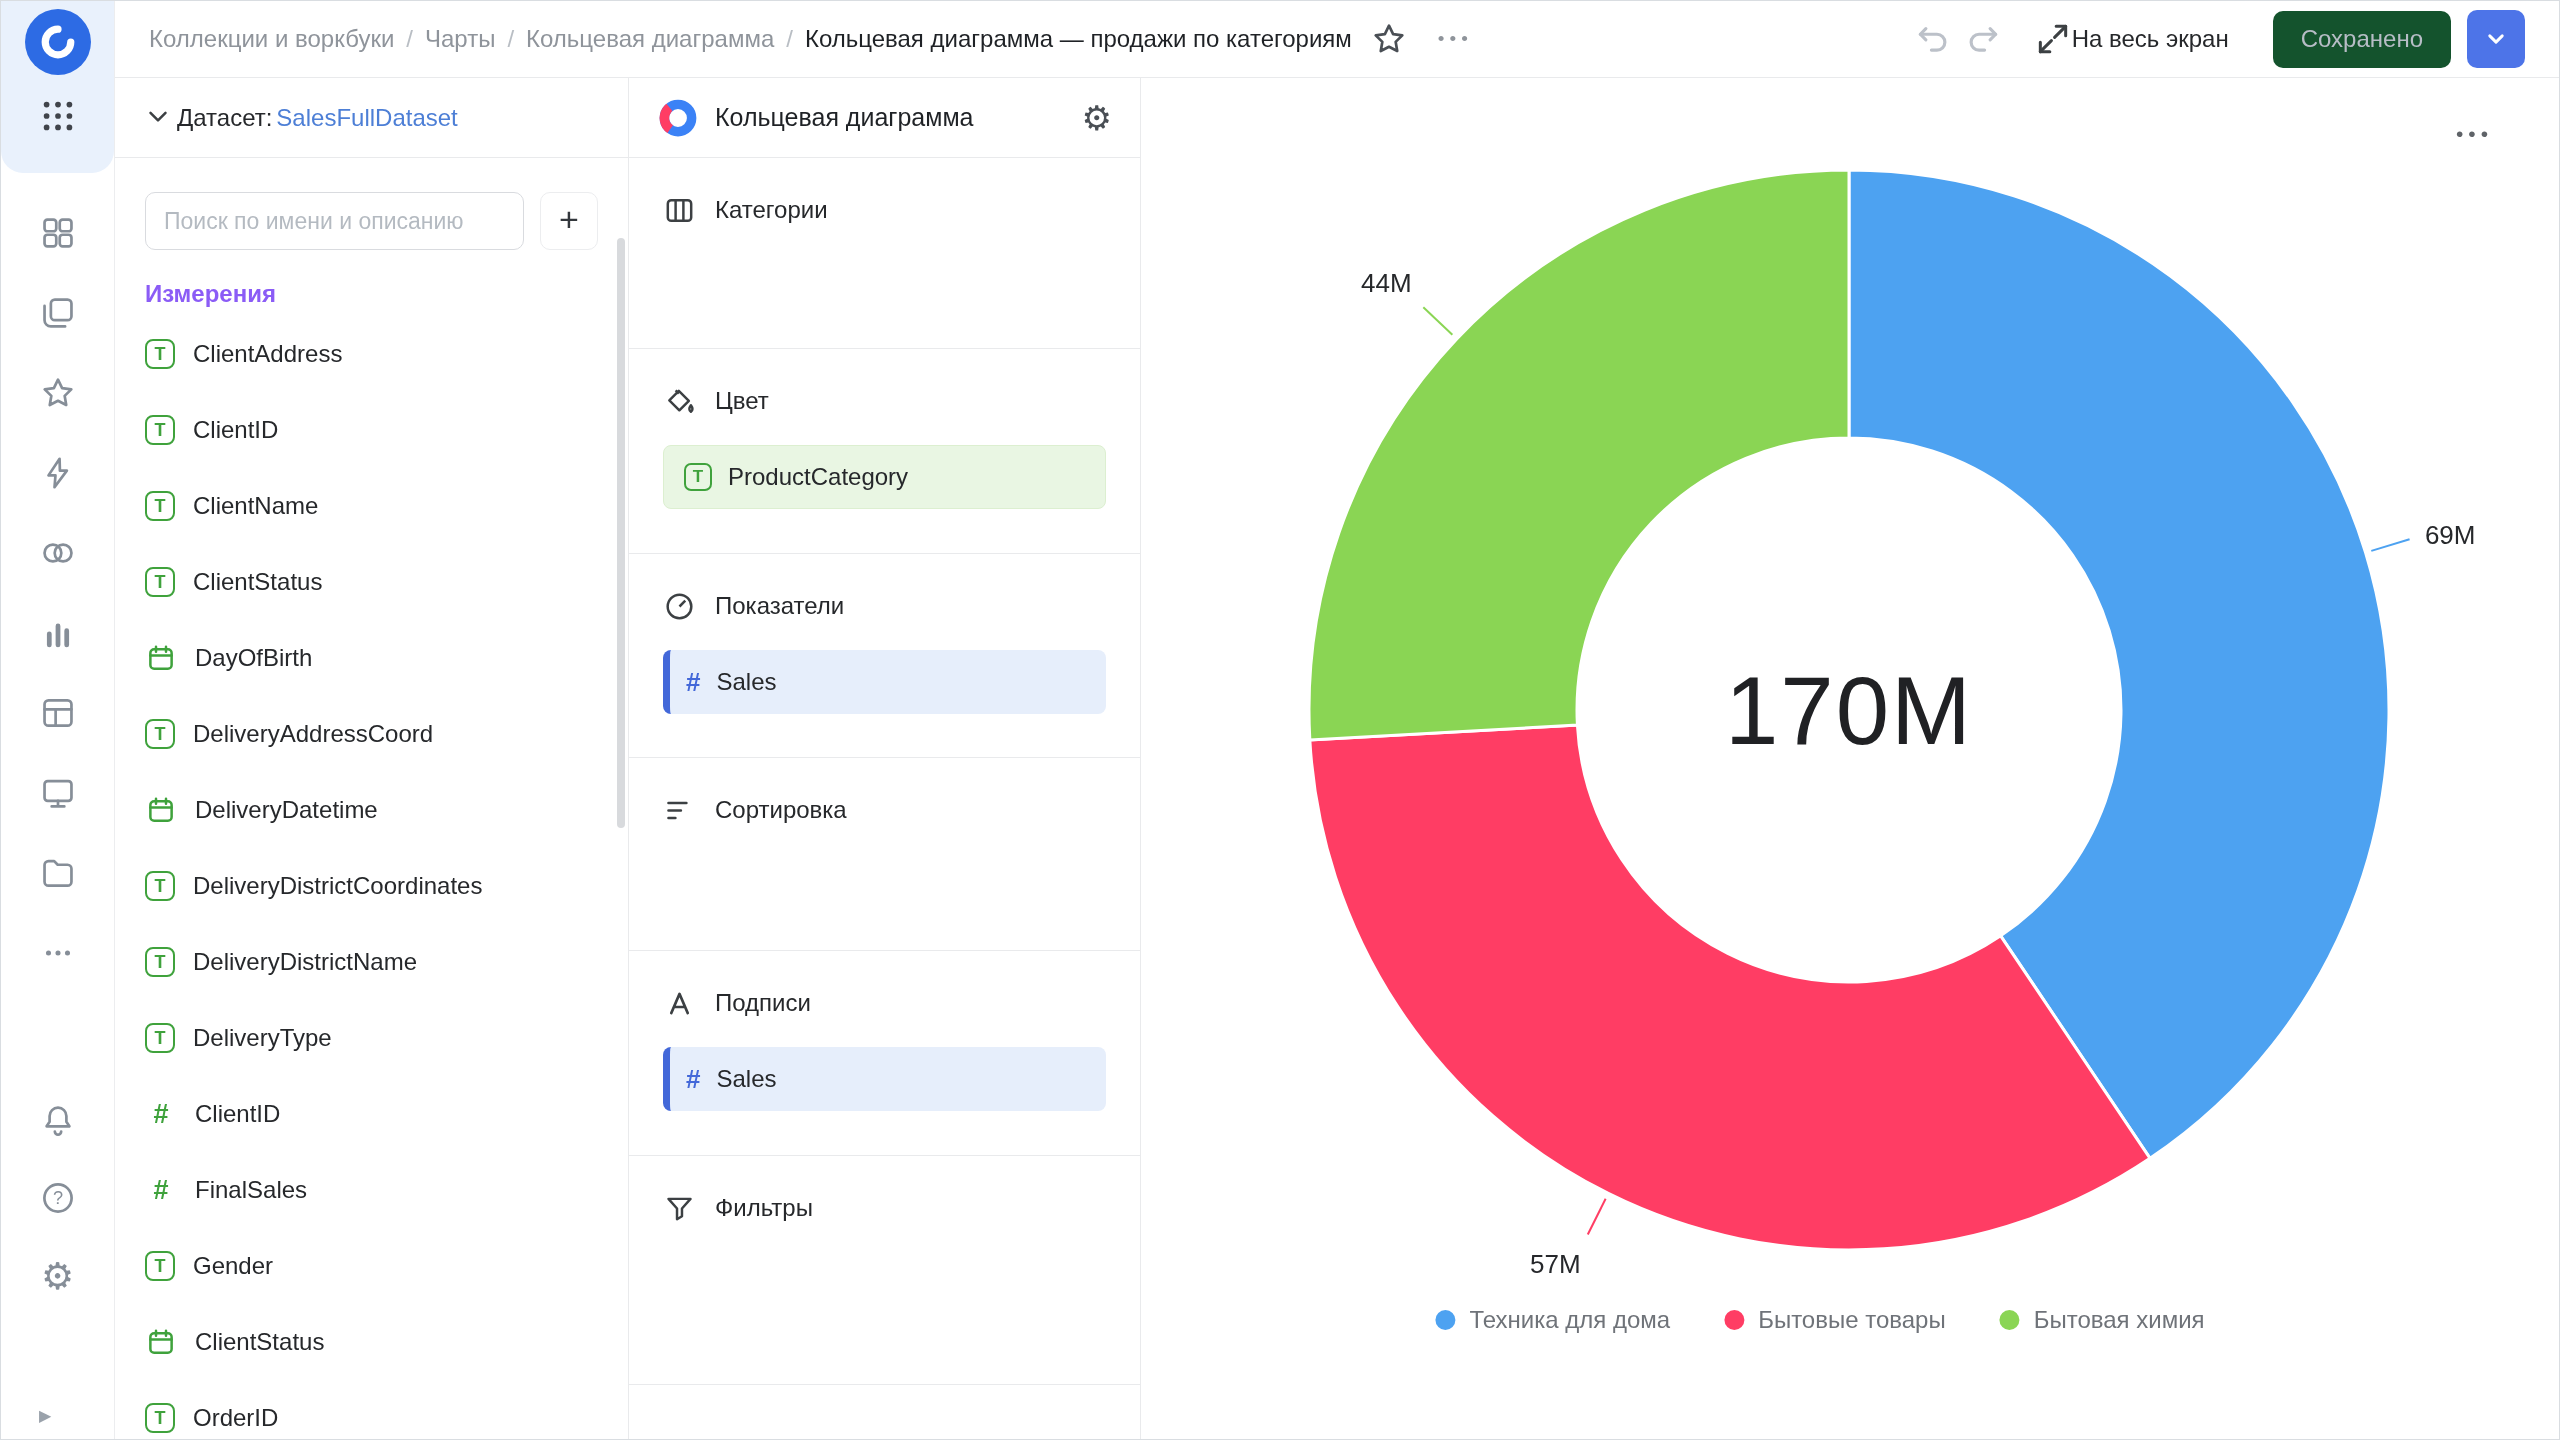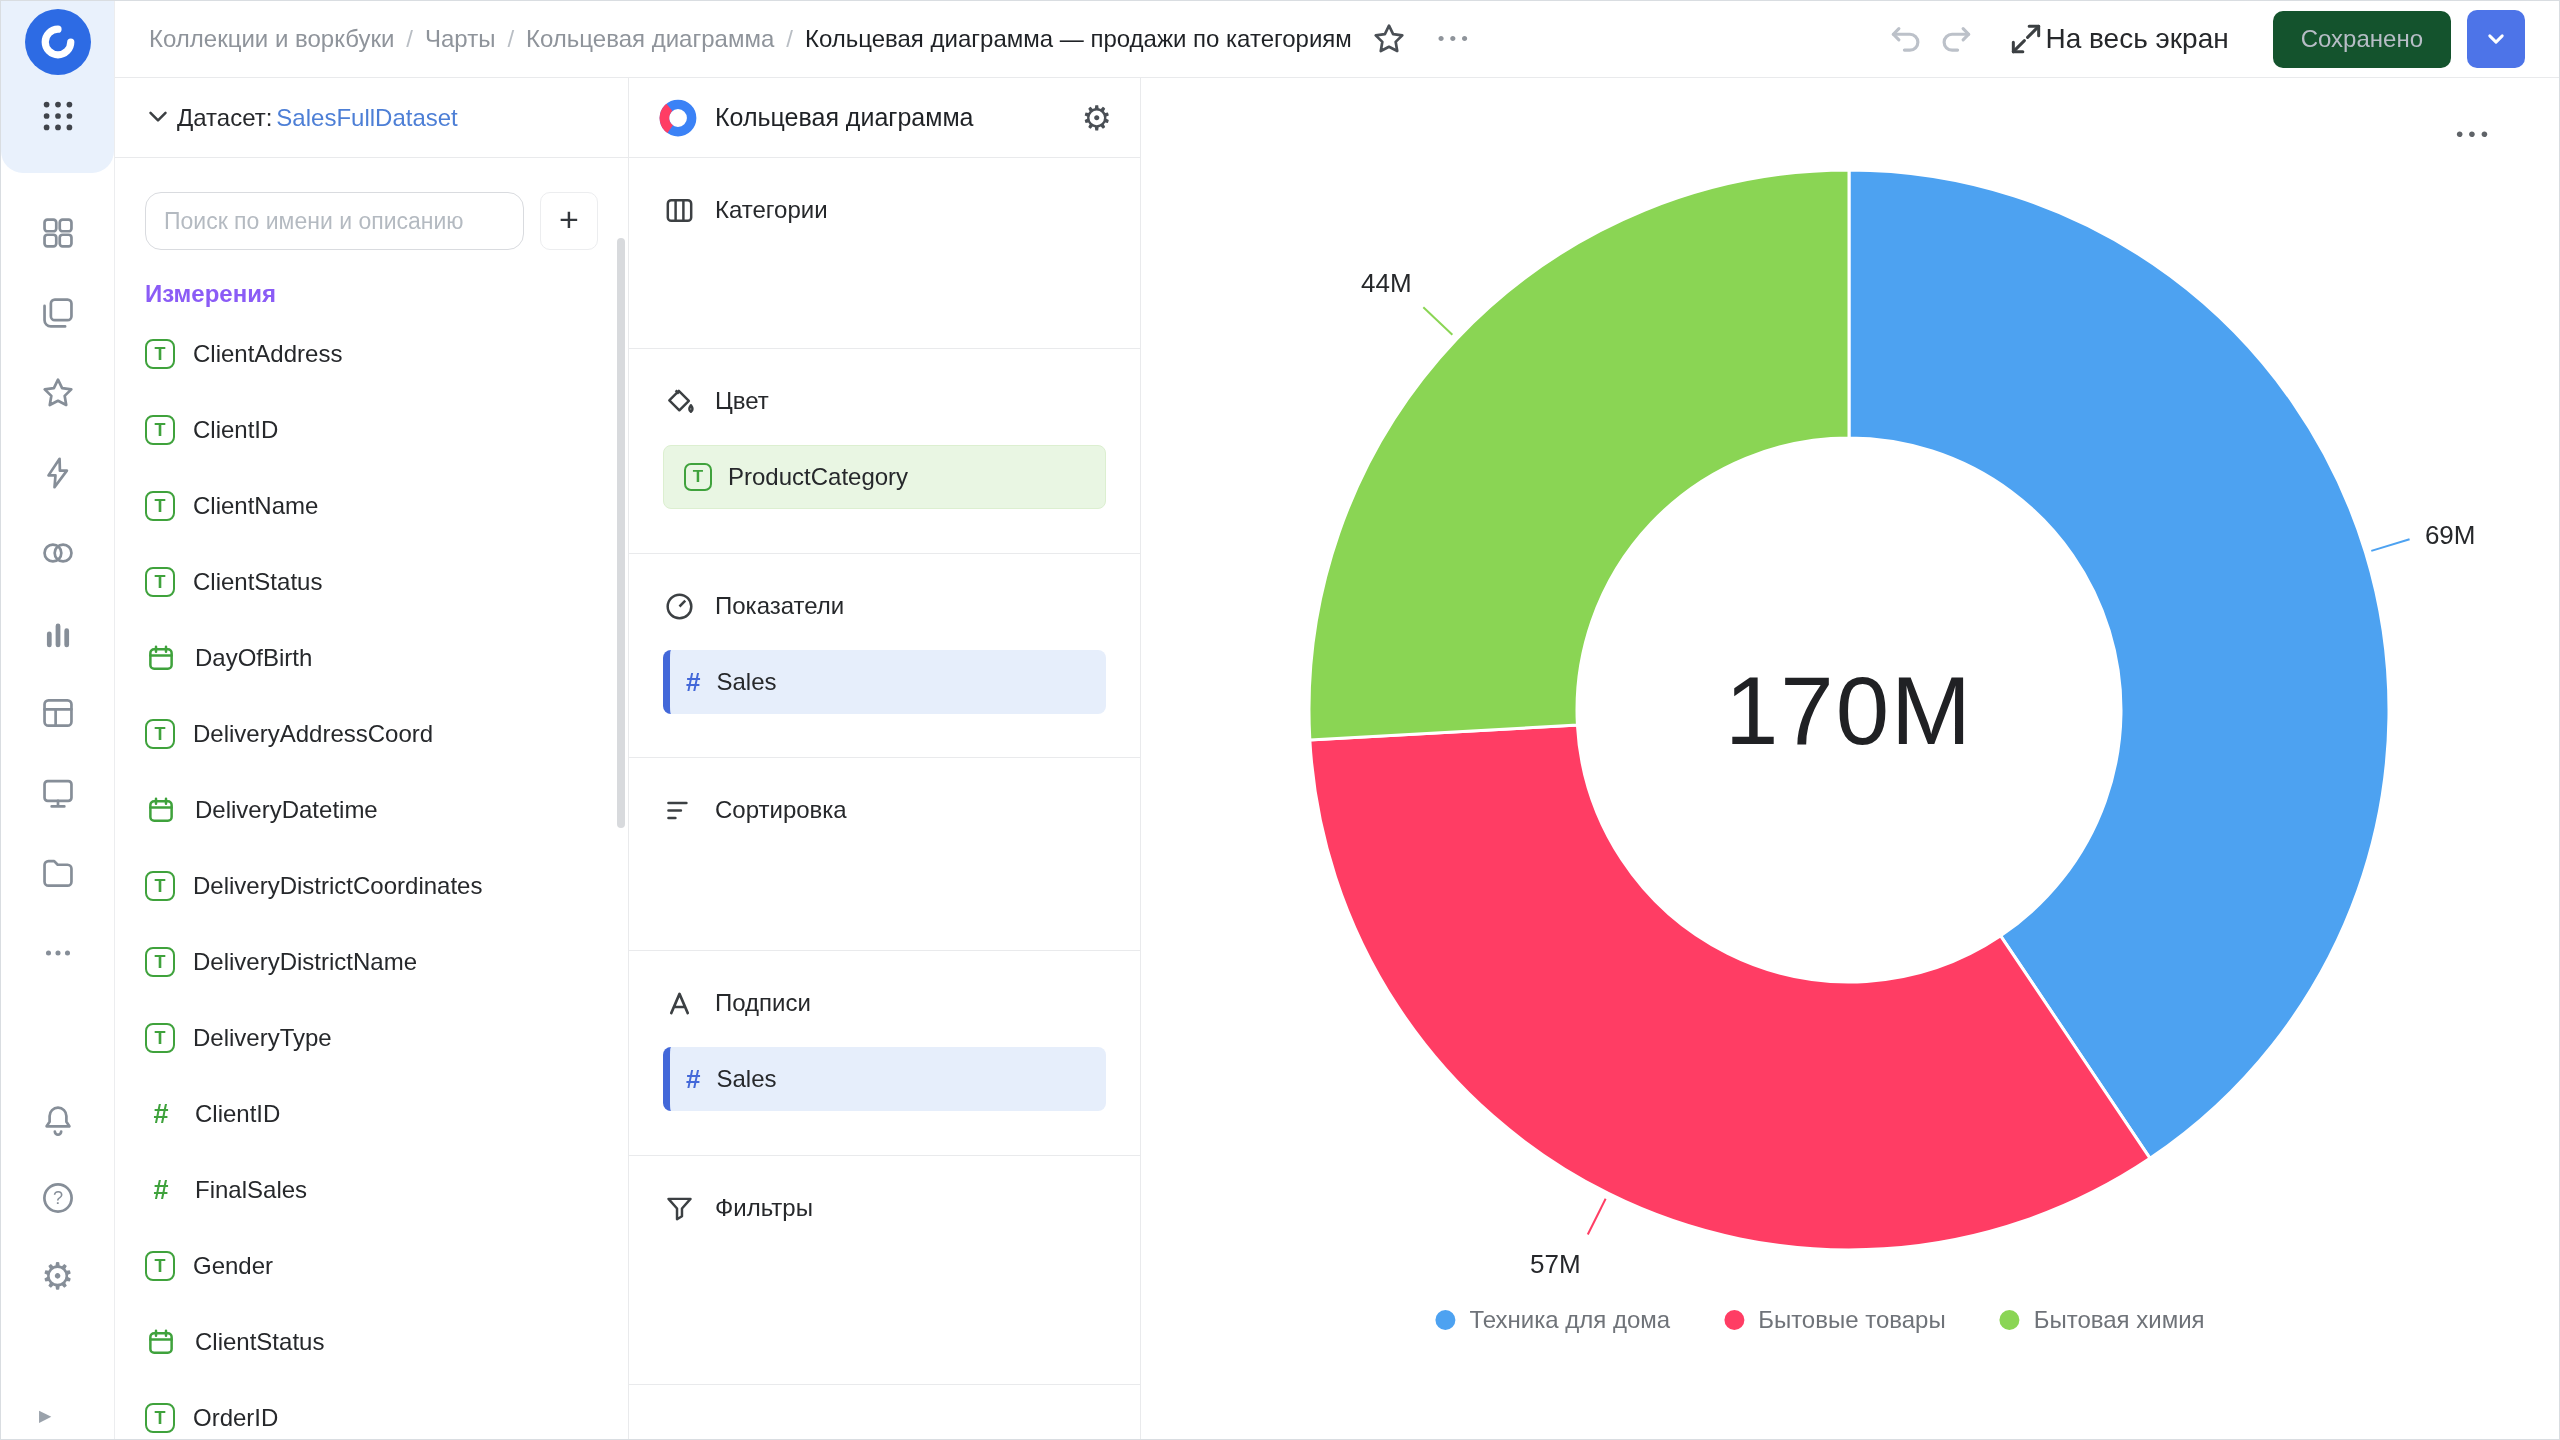--- a/index.html
+++ b/index.html
@@ -35,39 +35,39 @@
   .crumb{color:#8F949B;font-size:24px;cursor:pointer}
   .sep{color:#B9BEC4;font-size:24px;margin:0 12px}
   .page-title{color:#1F2226;font-size:24px;white-space:nowrap}
   .tb-icon{display:flex;align-items:center;justify-content:center;cursor:pointer}
   .tb-icon svg{width:38px;height:38px;fill:none;stroke-linecap:round;stroke-linejoin:round}
   .star{margin-left:18px}
   .tb-more{margin-left:30px;color:#8F949B;font-size:19px;letter-spacing:5px;cursor:pointer}
   .tb-right{margin-left:auto;display:flex;align-items:center}
   .tb-right .redo{margin-left:12px}
   .tb-right .expand{margin-left:32px}
-  .tb-label{margin-left:0;font-size:28px;color:#26282B;cursor:pointer;white-space:nowrap}
+  .tb-label{margin-left:0;font-size:24px;color:#26282B;cursor:pointer;white-space:nowrap}
   .save-btn{margin-left:44px;height:57px;padding:0 28px;border:none;border-radius:10px;background:#14532d;
     color:#B7BDC6;font-size:24px;font-family:inherit;cursor:default}
   .accent-btn{margin-left:16px;width:58px;height:58px;border:none;border-radius:10px;background:#4D74E8;
     display:flex;align-items:center;justify-content:center;cursor:pointer}
   .accent-btn svg{width:30px;height:30px;fill:none}
 
   .content{flex:1;display:flex;min-height:0}
 
   
   .dataset-panel{width:514px;flex-shrink:0;border-right:1px solid #E9EAEC;position:relative;overflow:hidden}
   .panel-header{height:80px;border-bottom:1px solid #E9EAEC;display:flex;align-items:center;
     padding:0 28px;gap:4px}
   .panel-header .chev svg{width:30px;height:30px;stroke:#3C4043;stroke-width:2;fill:none;
     stroke-linecap:round;stroke-linejoin:round}
   .ds-label{font-size:24px;color:#26282B}
   .ds-link{font-size:24px;color:#4D7FD6;cursor:pointer}
   .search-row{display:flex;gap:16px;padding:34px 30px 0 30px}
-  .search-input{flex:1;height:58px;border:1px solid #D9DBDF;border-radius:16px;padding:0 18px;
+  .search-input{flex:1;height:58px;border:1px solid #D9DBDF;border-radius:10px;padding:0 18px;
     font-size:23px;font-family:inherit;color:#26282B;outline:none;min-width:0}
   .search-input::placeholder{color:#B4BAC1}
   .plus-btn{width:58px;height:58px;flex-shrink:0;border:1px solid #ECEDEF;border-radius:10px;background:#fff;
     font-size:34px;color:#33373C;font-family:inherit;display:flex;align-items:center;justify-content:center;
     cursor:pointer;line-height:1;padding-bottom:4px}
   .dims-title{font-size:24px;font-weight:700;margin:30px 0 8px 30px;color:#8b5cf6}
   .field-row{height:76px;display:flex;align-items:center;gap:18px;padding:0 30px;cursor:pointer}
   .f-name{font-size:24px;color:#26282B;white-space:nowrap;overflow:hidden;text-overflow:ellipsis}
   .f-icon{width:32px;height:32px;flex-shrink:0;display:flex;align-items:center;justify-content:center;
     color:#3FA23C}

